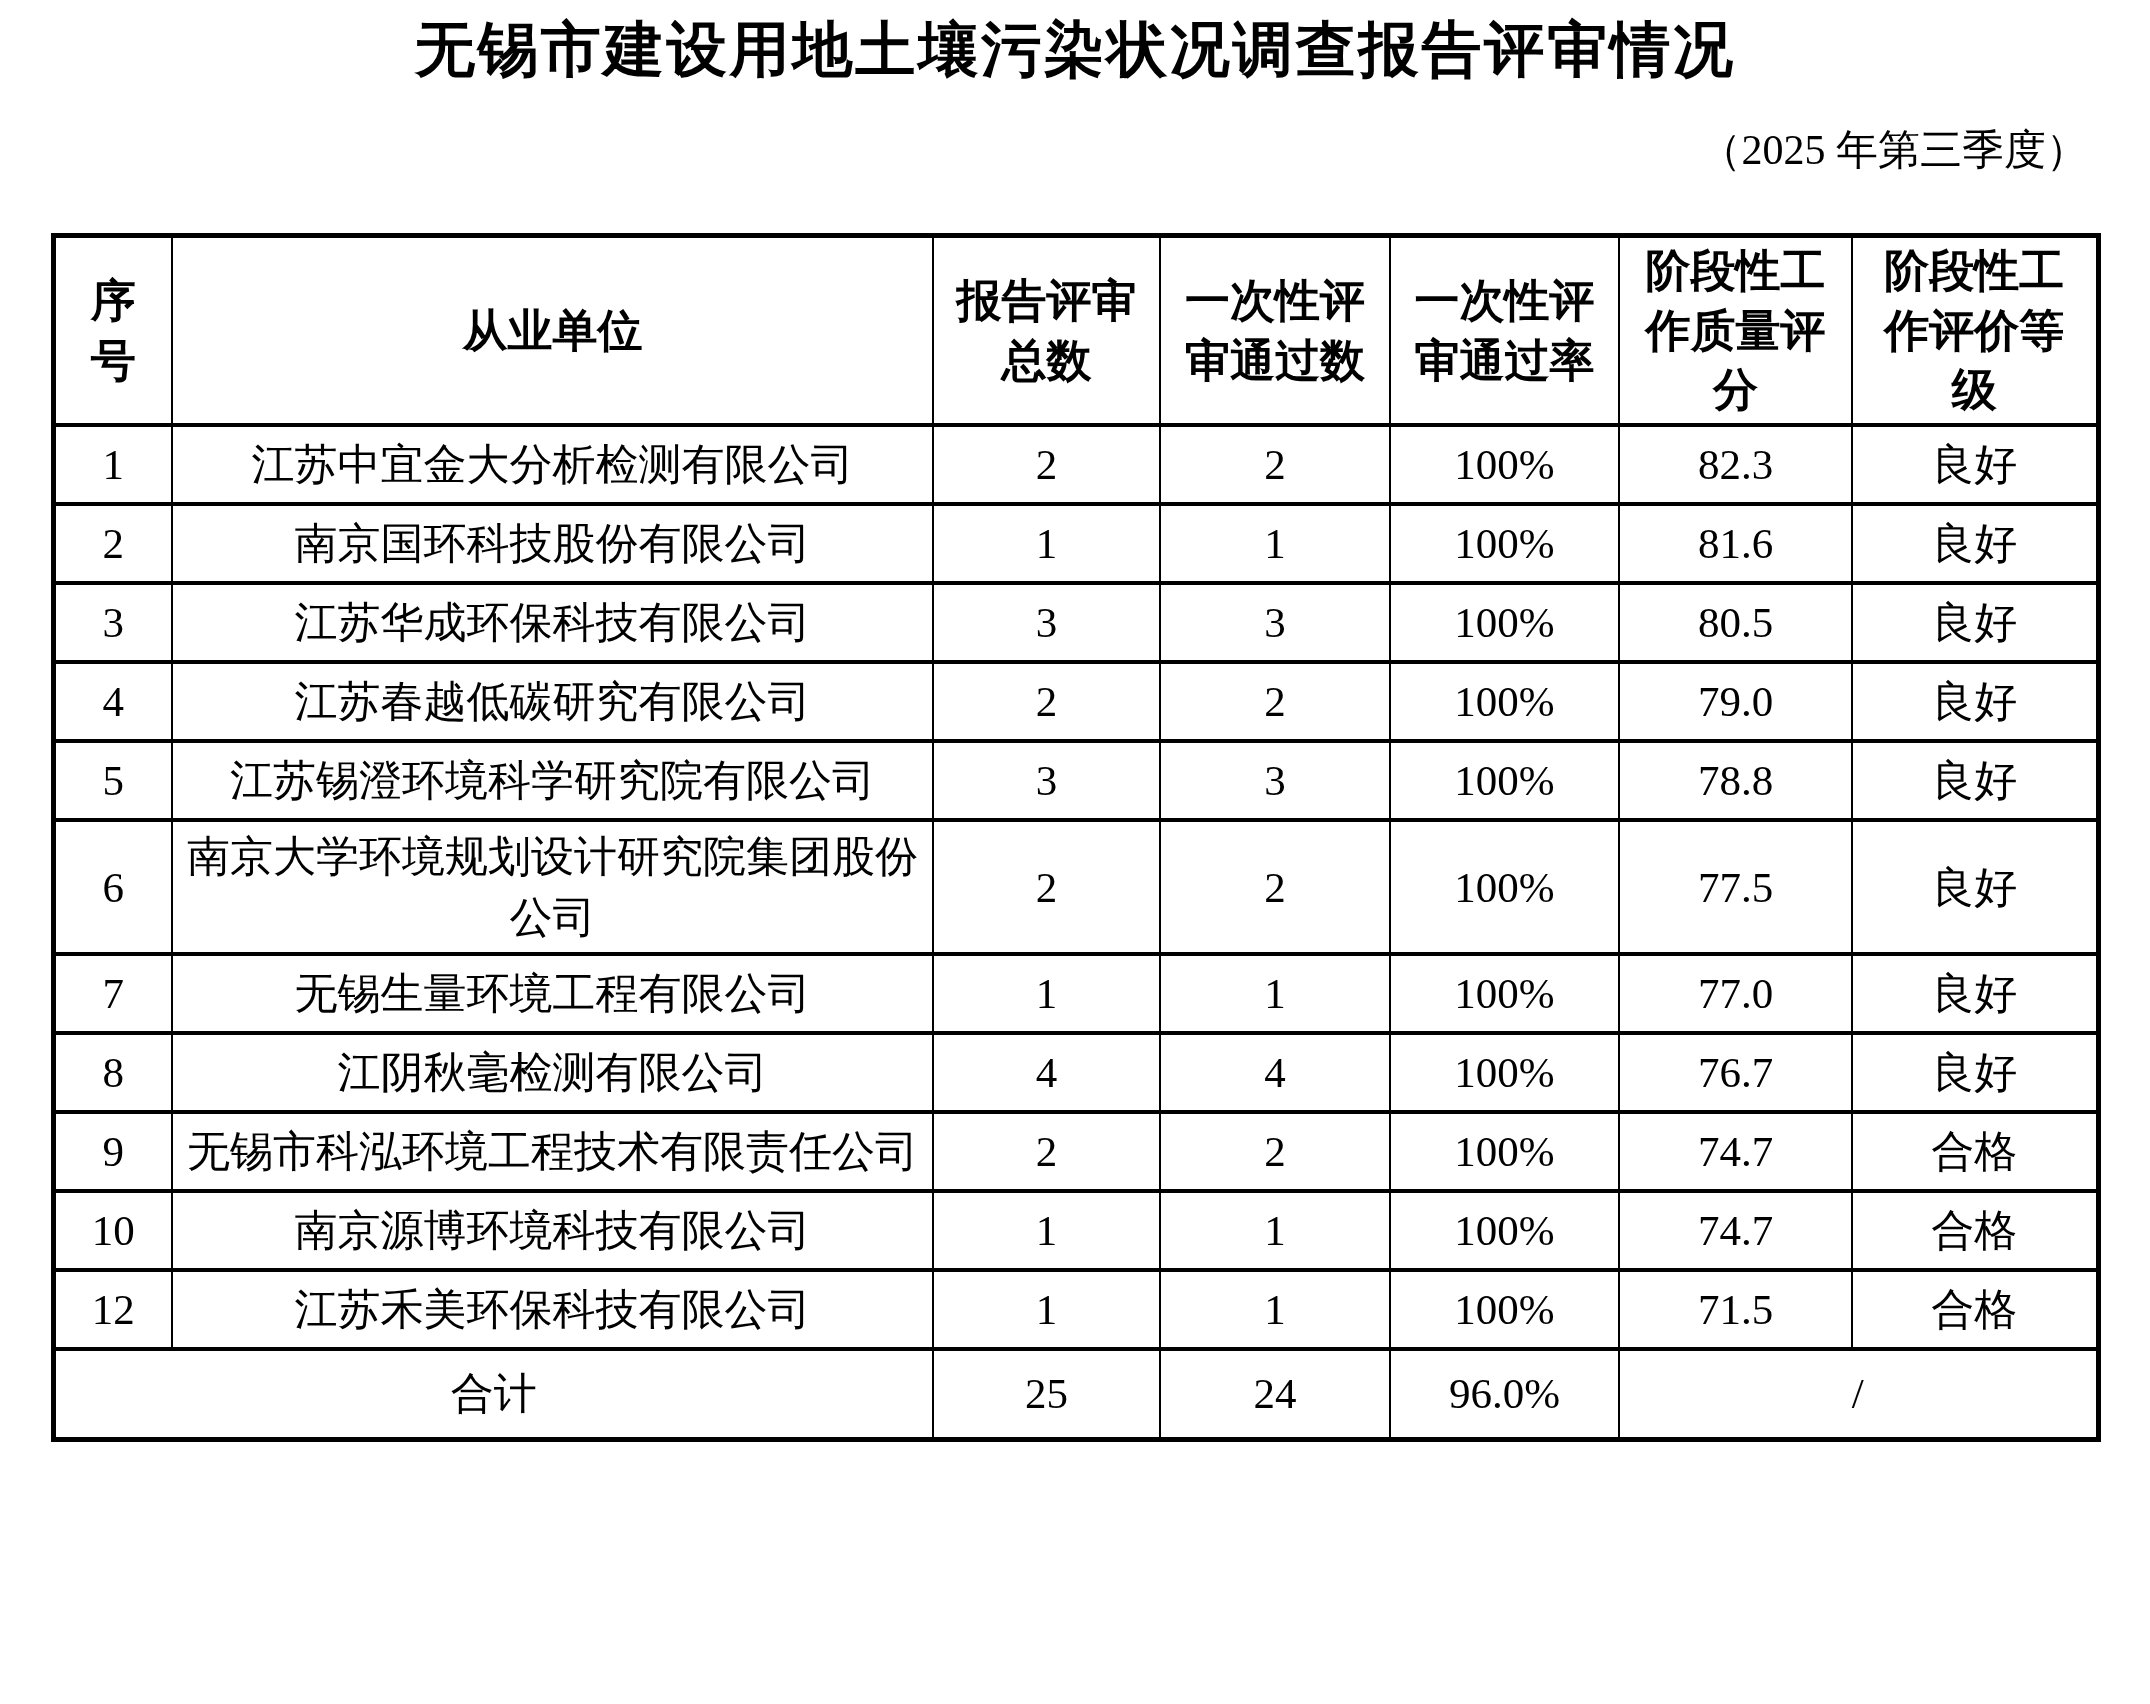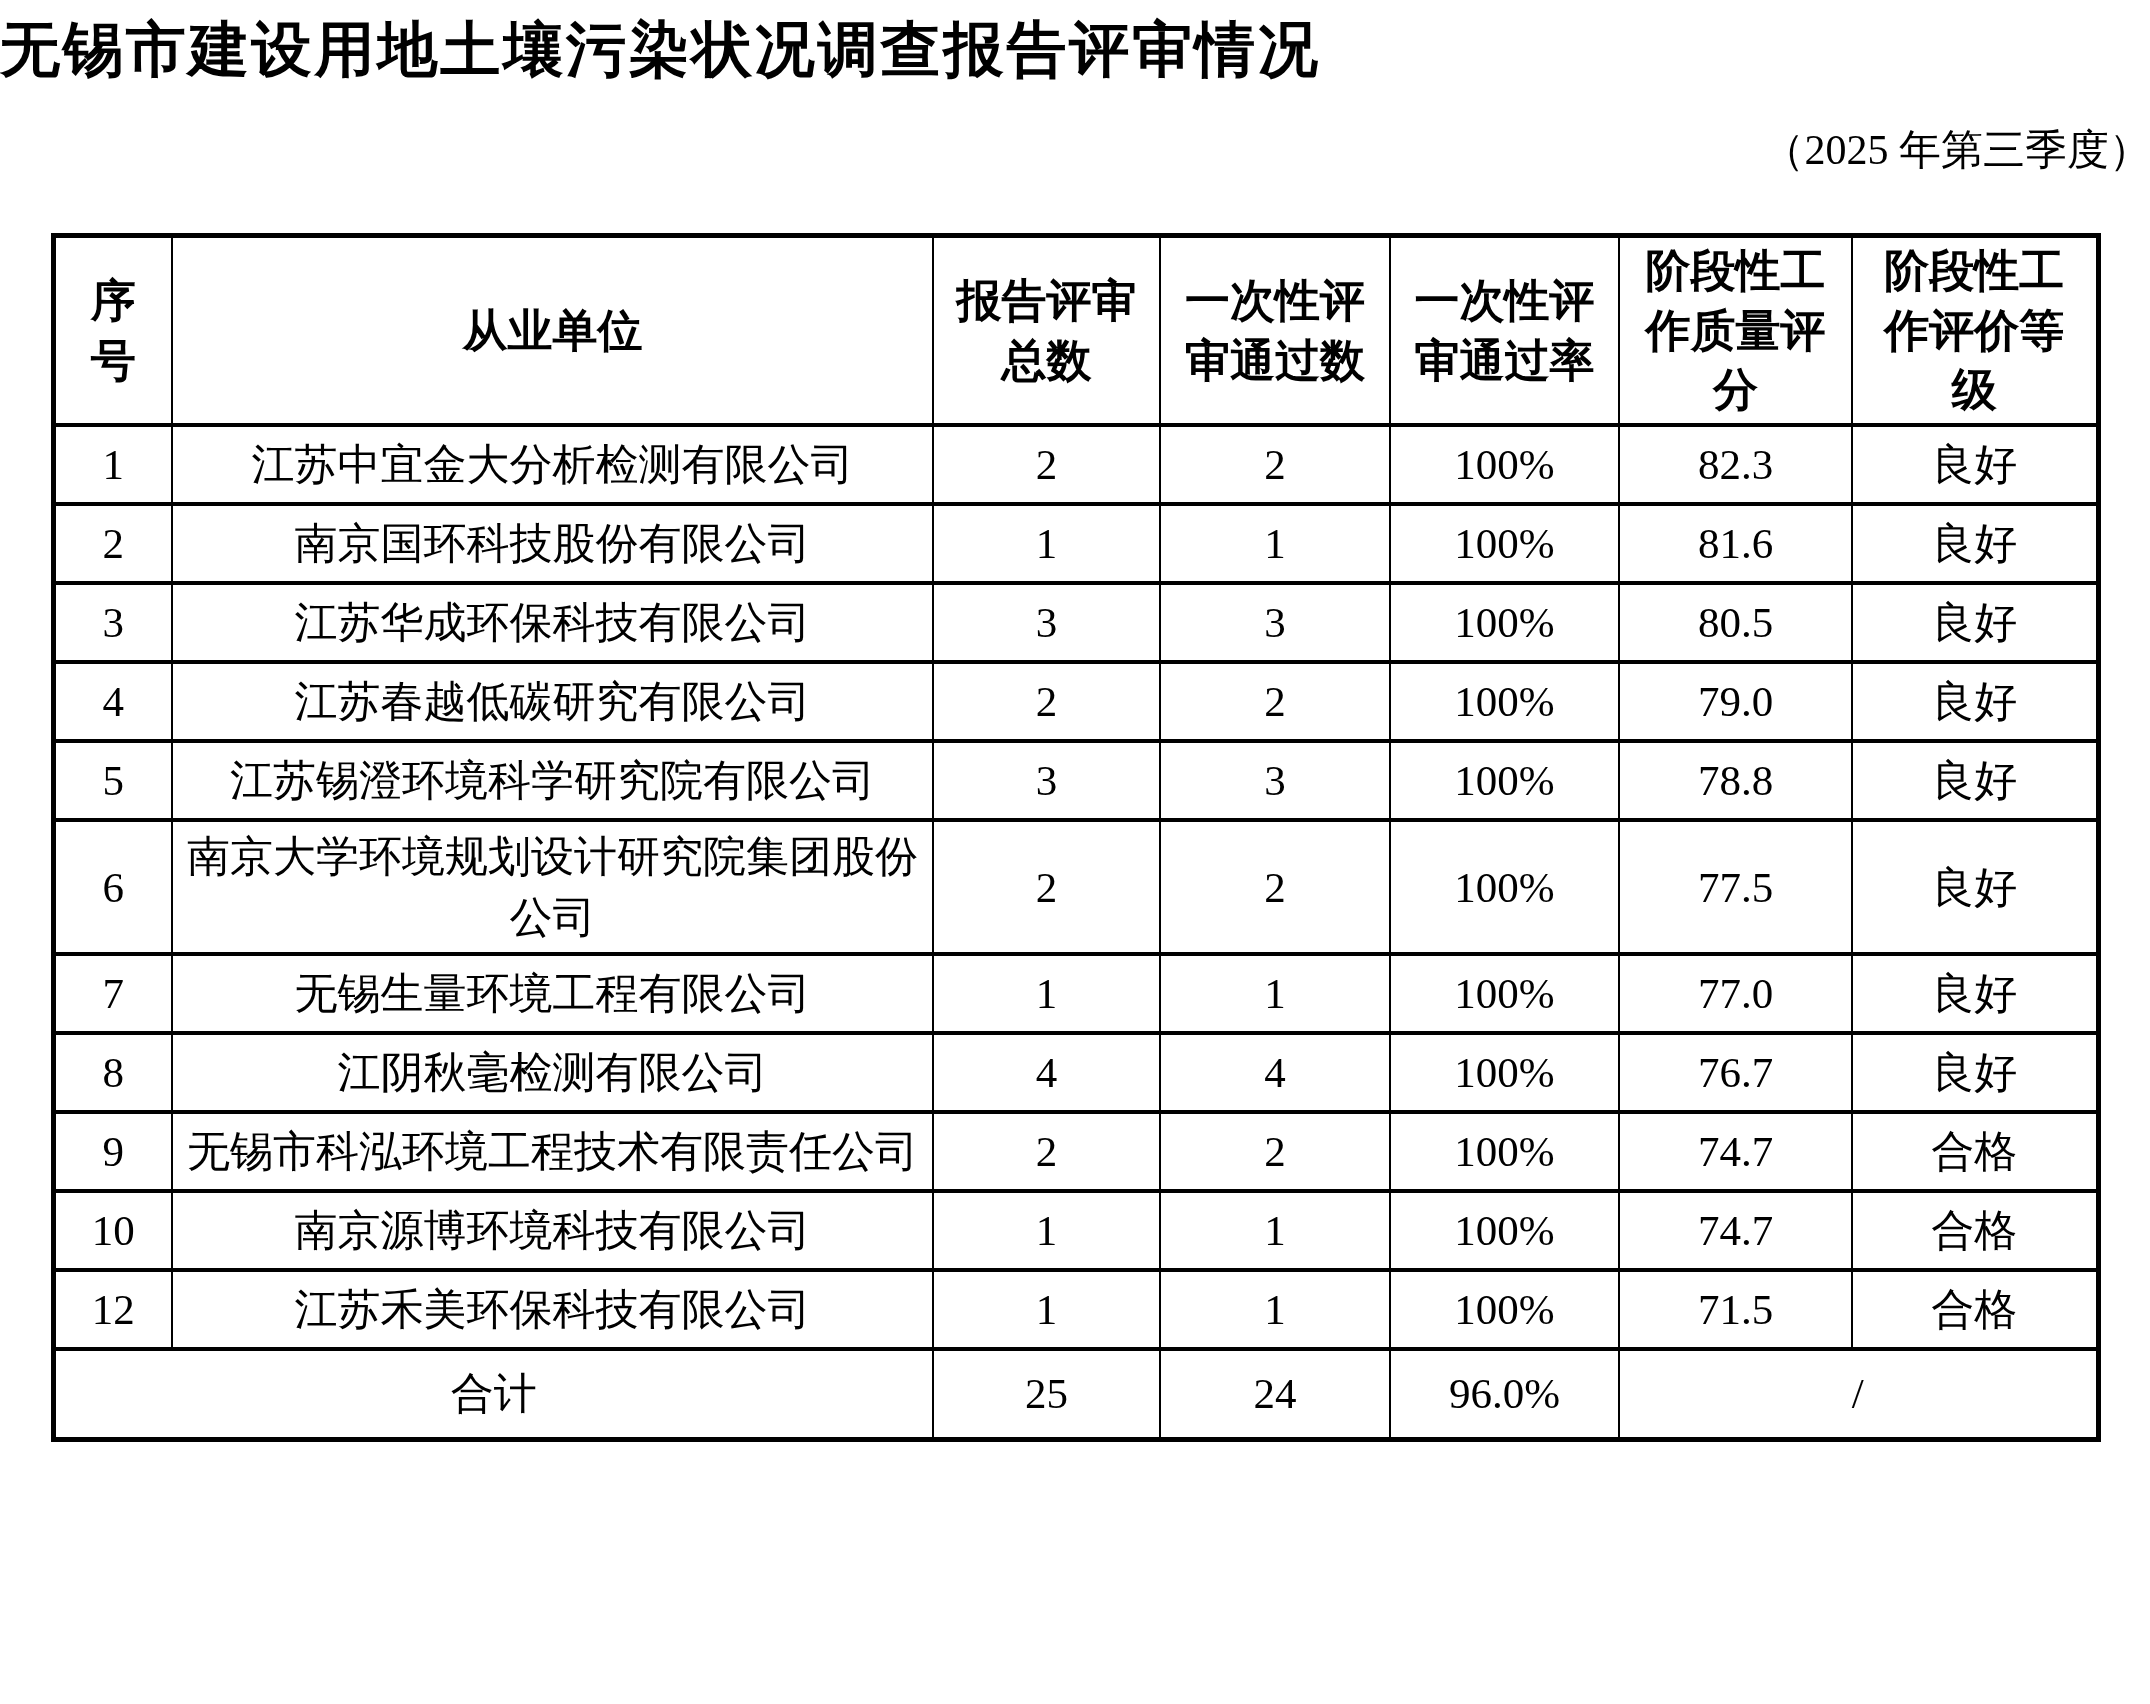--- a/index.html
+++ b/index.html
@@ -16,29 +16,30 @@
   }
   .page {
     box-sizing: border-box;
     width: 2151px;
     height: 1704px;
     padding-top: 12.4px;
     background: #ffffff;
   }
   .doc-title {
     margin: 0;
-    text-align: left;
+    text-align: center;
     font-family: "Liberation Sans", sans-serif;
     font-weight: bold;
     font-size: 60px;
     line-height: 1.25;
     letter-spacing: 2.9px;
   }
   .doc-subtitle {
     margin-top: 39px;
+    padding-right: 63px;
     text-align: right;
     font-family: "Liberation Serif", serif;
     font-size: 42px;
     line-height: 1.15;
   }
   table.report-table {
     width: 2046px;
     margin: 58px auto 0 auto;
     border-collapse: collapse;
     table-layout: fixed;

